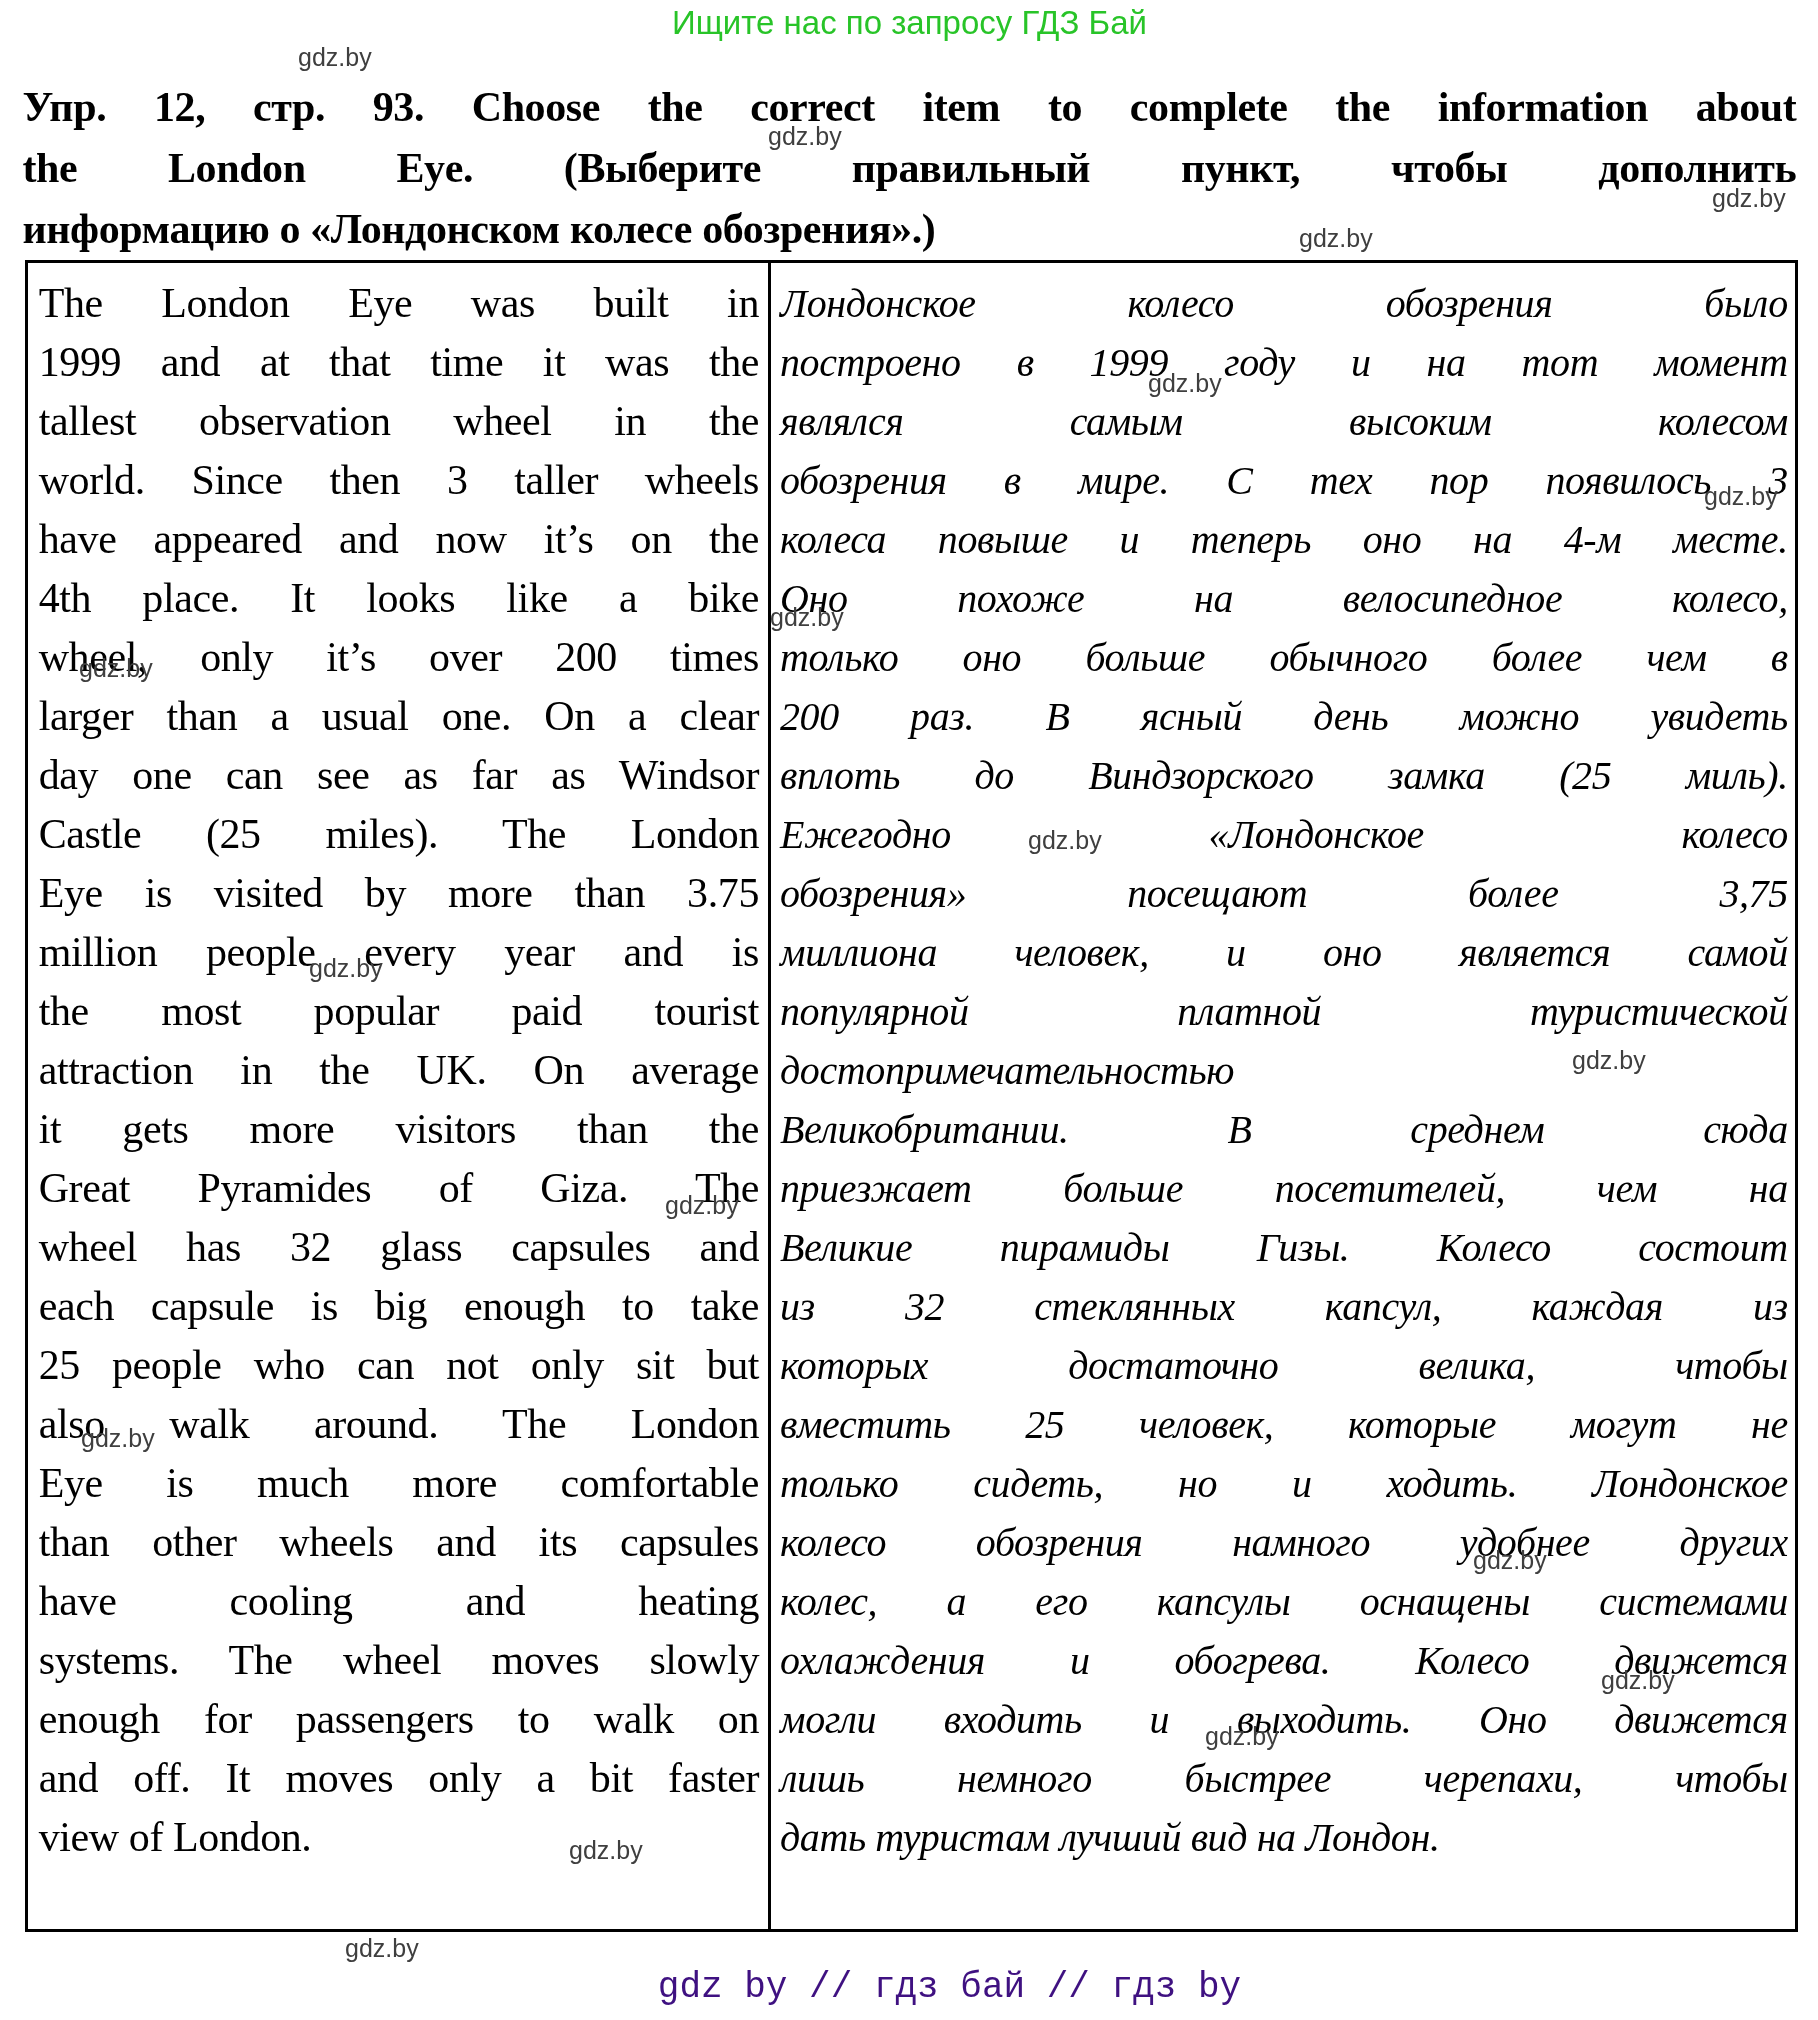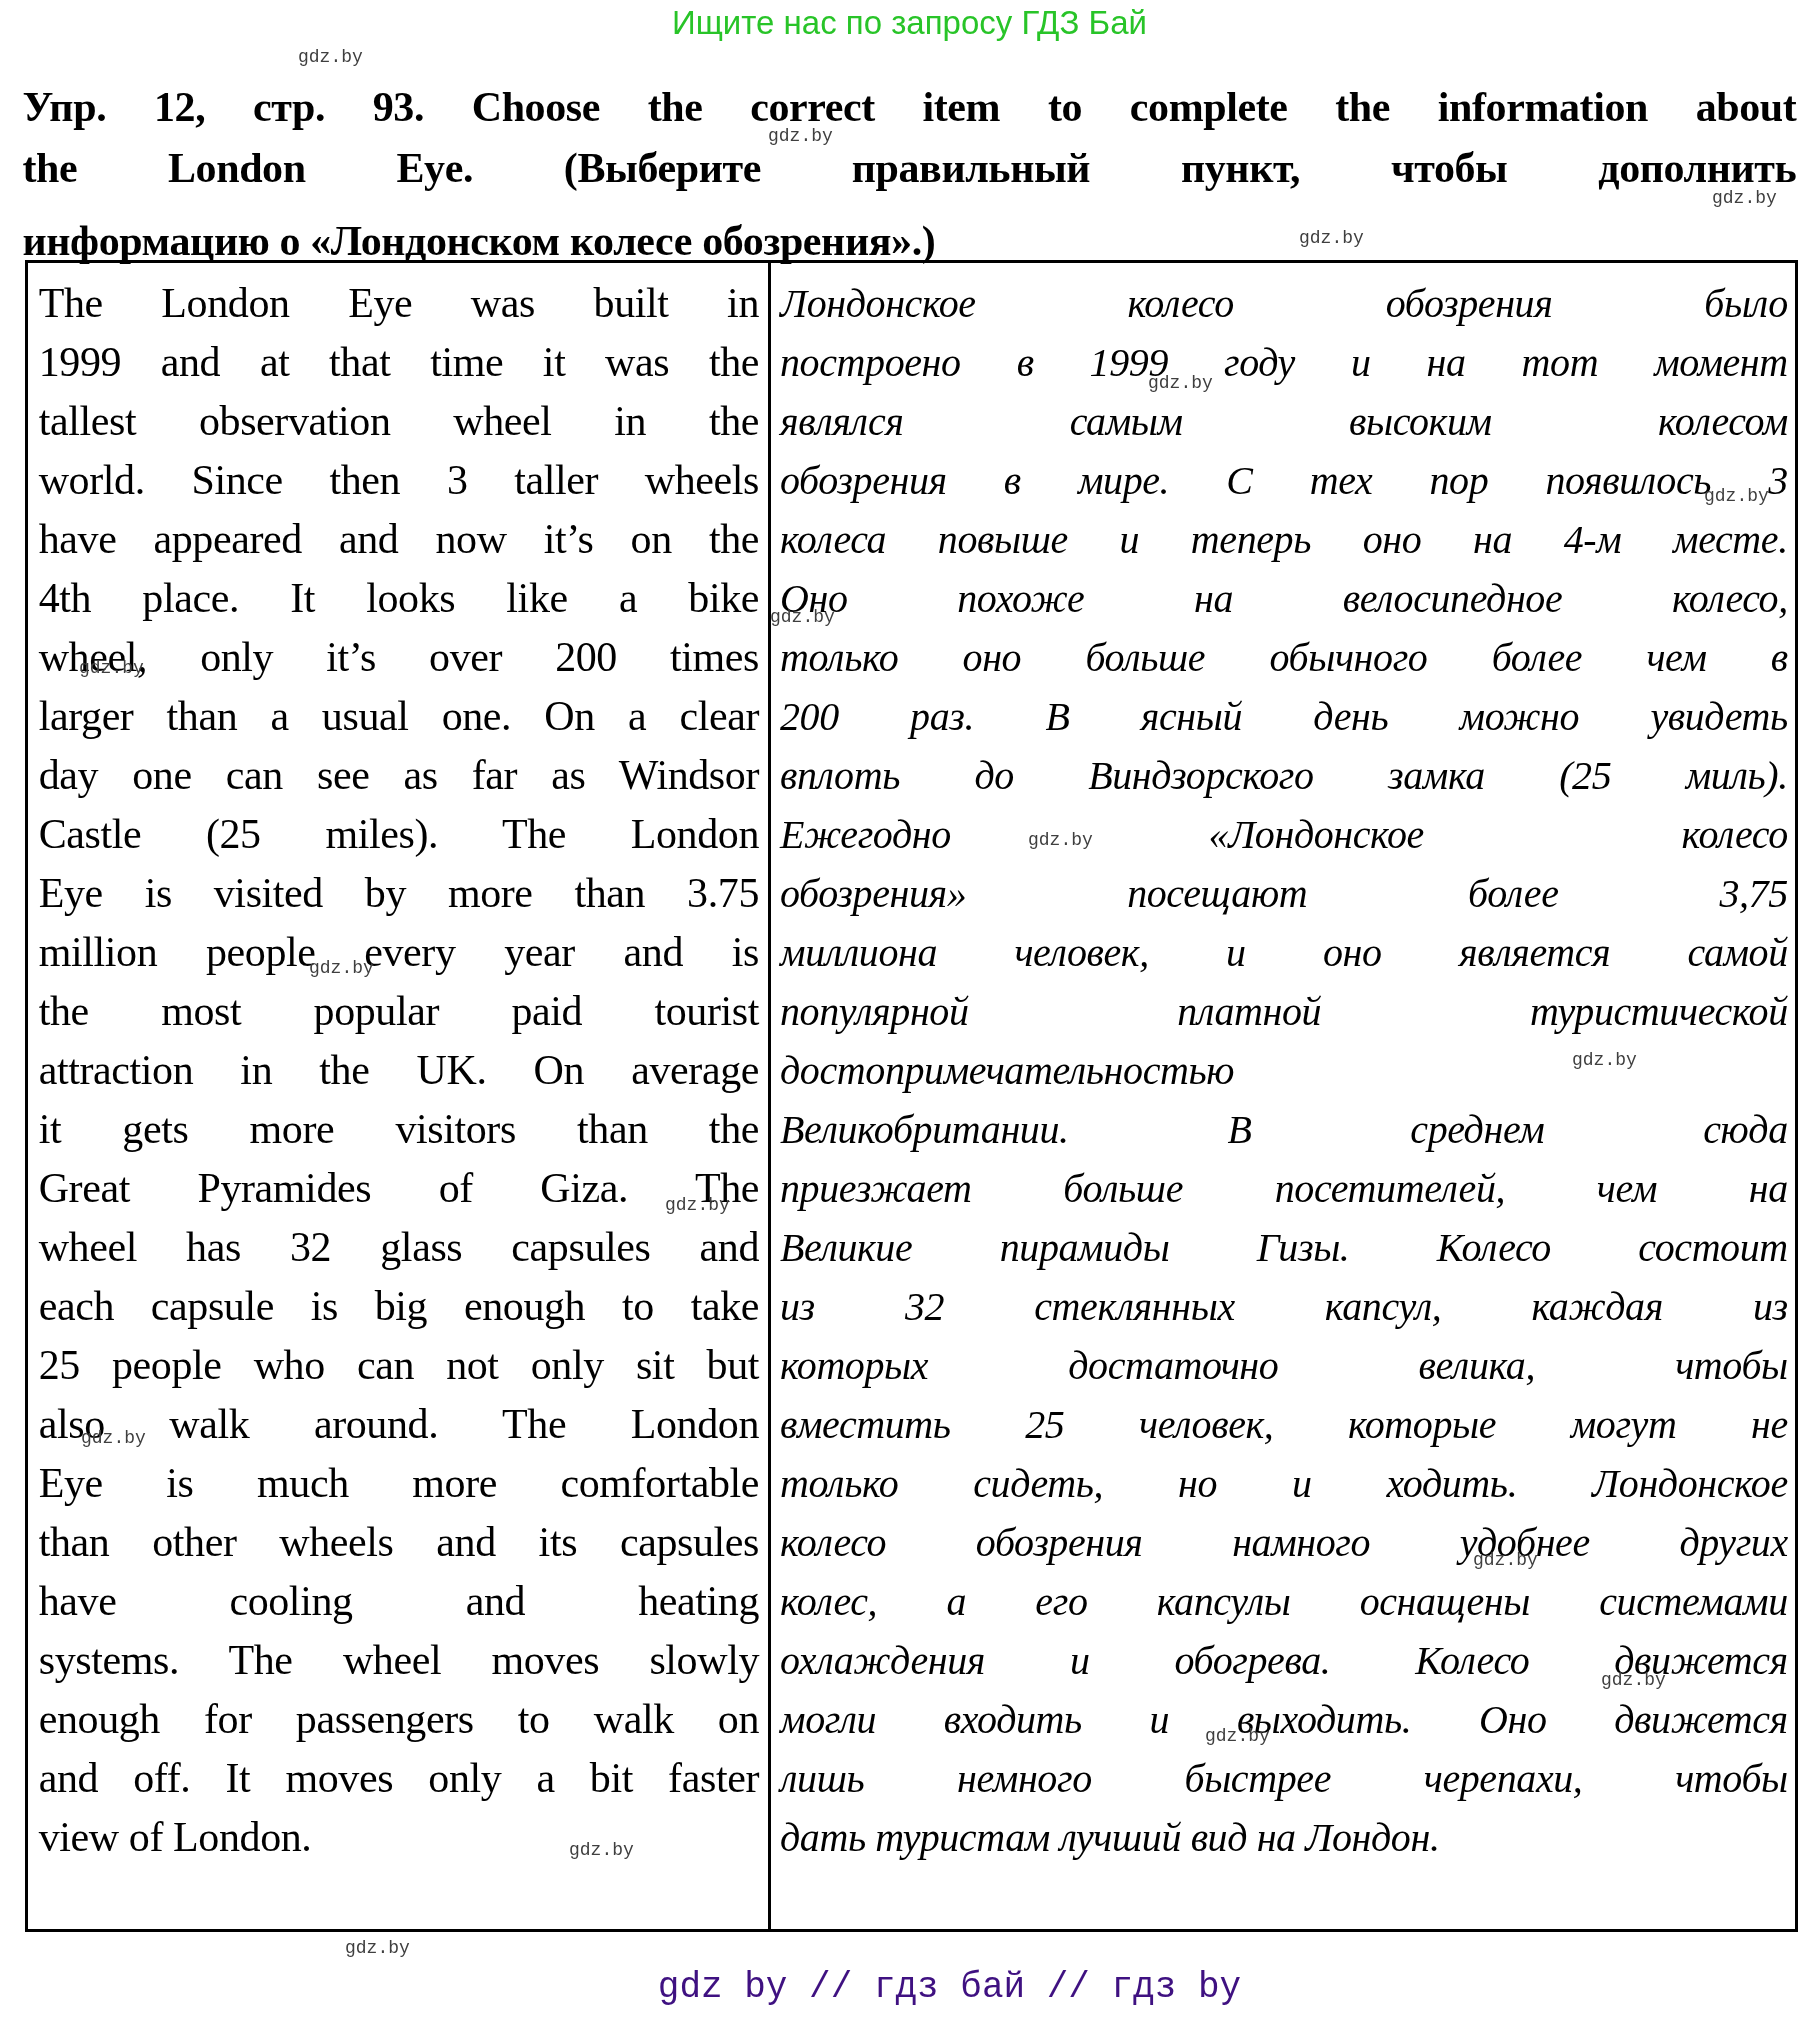--- a/index.html
+++ b/index.html
@@ -26,21 +26,20 @@
     font-weight:bold;
     font-size:42px;
     line-height:61px;
     letter-spacing:-0.4px;
     text-align:justify;
     text-align-last:justify;
   }
   .title .t-line.nj{
     text-align:center;
     text-align-last:left;
-    margin-top:12px;
   }
   .doc-table{
     position:absolute;
     left:25px;top:260px;
     width:1773px;height:1672px;
     border:3.6px solid #000;
     box-sizing:border-box;
     display:flex;
   }
   .cell{
@@ -64,22 +63,22 @@
     white-space:normal;
   }
   .cell.left .b-line{font-size:42px;}
   .cell.right .b-line{font-size:40px;}
   .b-line.nj{
     text-align:left;
     text-align-last:left;
   }
   .wm{
     position:absolute;
-    font-family:Liberation Mono, monospace;
-    font-size:18px;
+    font-family:Liberation Sans, sans-serif;
+    font-size:25px;
     line-height:25px;
     white-space:nowrap;
   }
   .footer{
     position:absolute;
     left:0;top:1967px;width:100%;
     text-align:center;
     font-family:Liberation Mono, monospace;
     font-size:36px;
     padding-left:40px;

